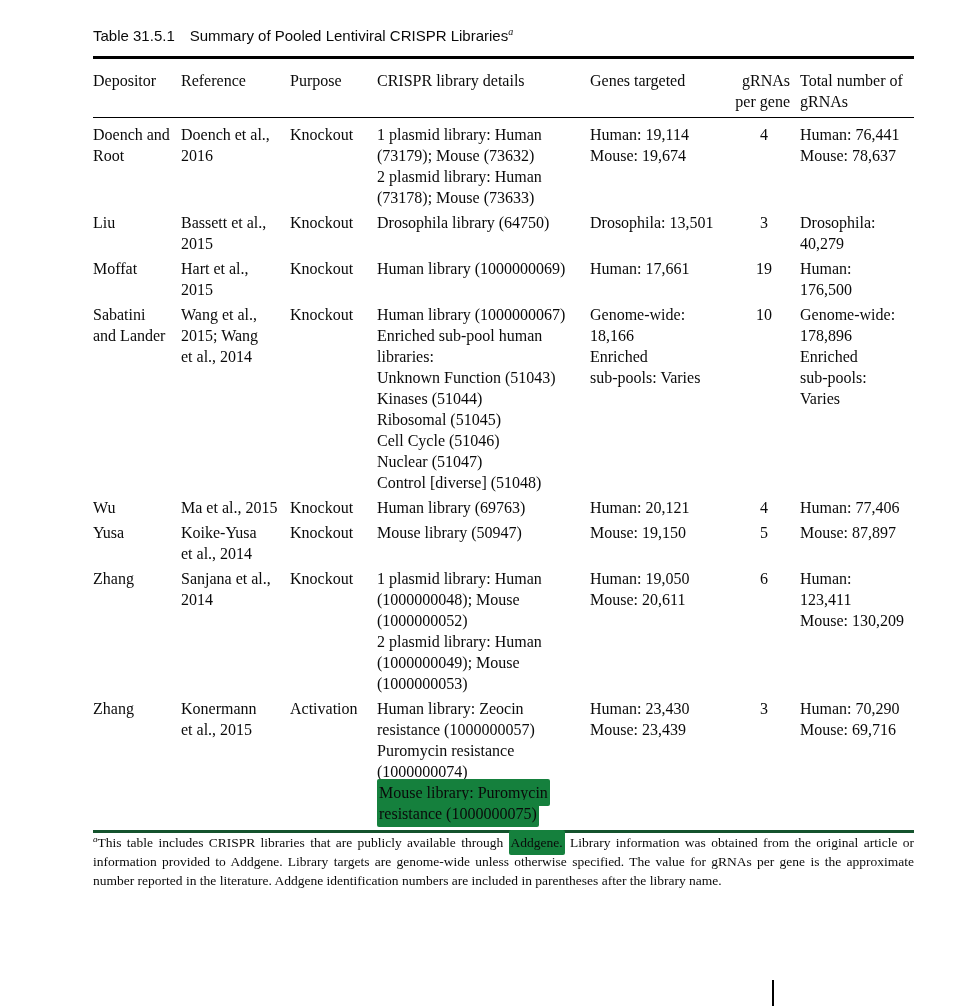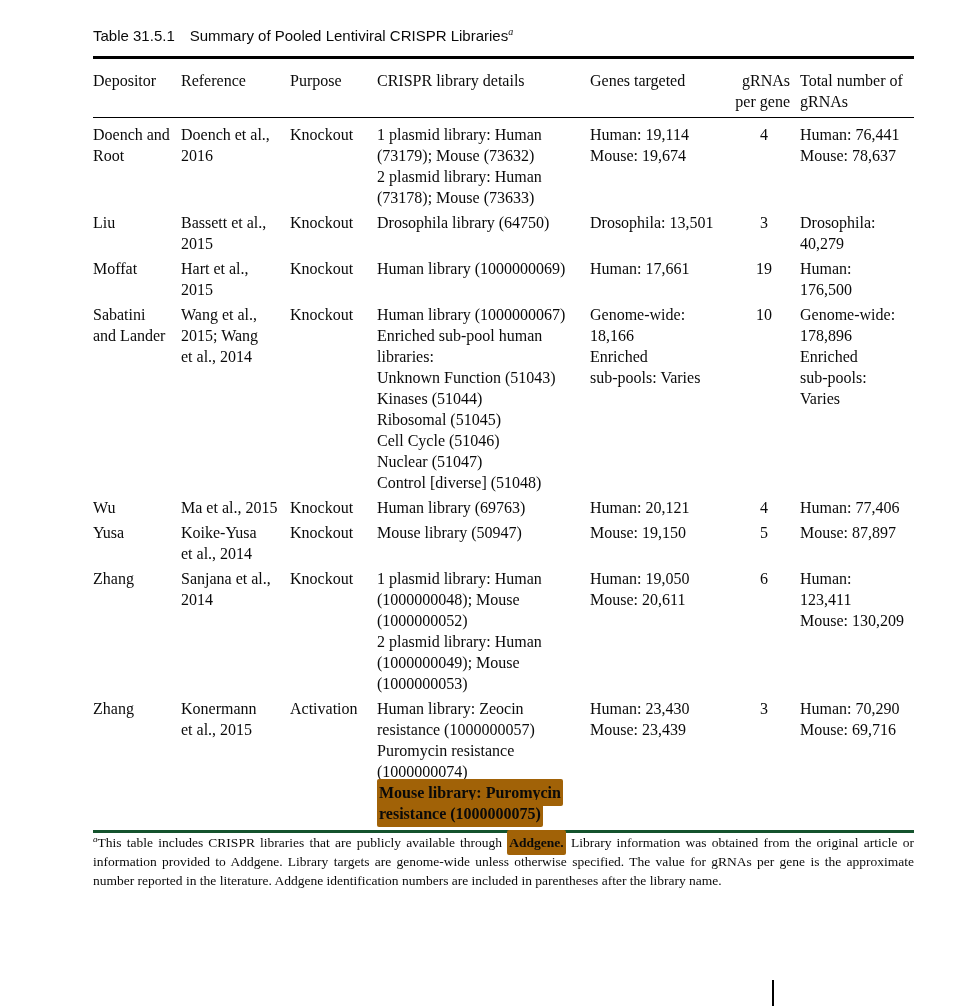--- a/index.html
+++ b/index.html
@@ -28,22 +28,22 @@
     font-size:16px; line-height:21px; white-space:pre-line; padding:0;
   }
   thead th { padding-top:11px; padding-bottom:5px; border-bottom:1.6px solid #000; }
   th.col-grnas-h { text-align:right; padding-right:10px; }
   td.col-grnas { text-align:center; }
   tbody tr:first-child td { padding-top:6px; }
   tbody td { padding-bottom:4px; }
   tbody tr:last-child td { padding-bottom:6px; }
 
   .hl {
-    background:#a16207; border-radius:2px; padding:5px 2px;
-    -webkit-box-decoration-break:clone; box-decoration-break:clone;font-weight:bold;
+    background:#15803d; border-radius:2px; padding:5px 2px;
+    -webkit-box-decoration-break:clone; box-decoration-break:clone;
   }
 
   .footnote {
     margin-top:0; font-size:13.5px; line-height:19px; text-align:justify;
   }
   .footnote-sup { font-style:italic; font-size:9px; vertical-align:super; line-height:0; }
 
   .caret { position:absolute; left:772px; top:980px; width:1.5px; height:26px; background:#000; }
 </style>
 </head>

